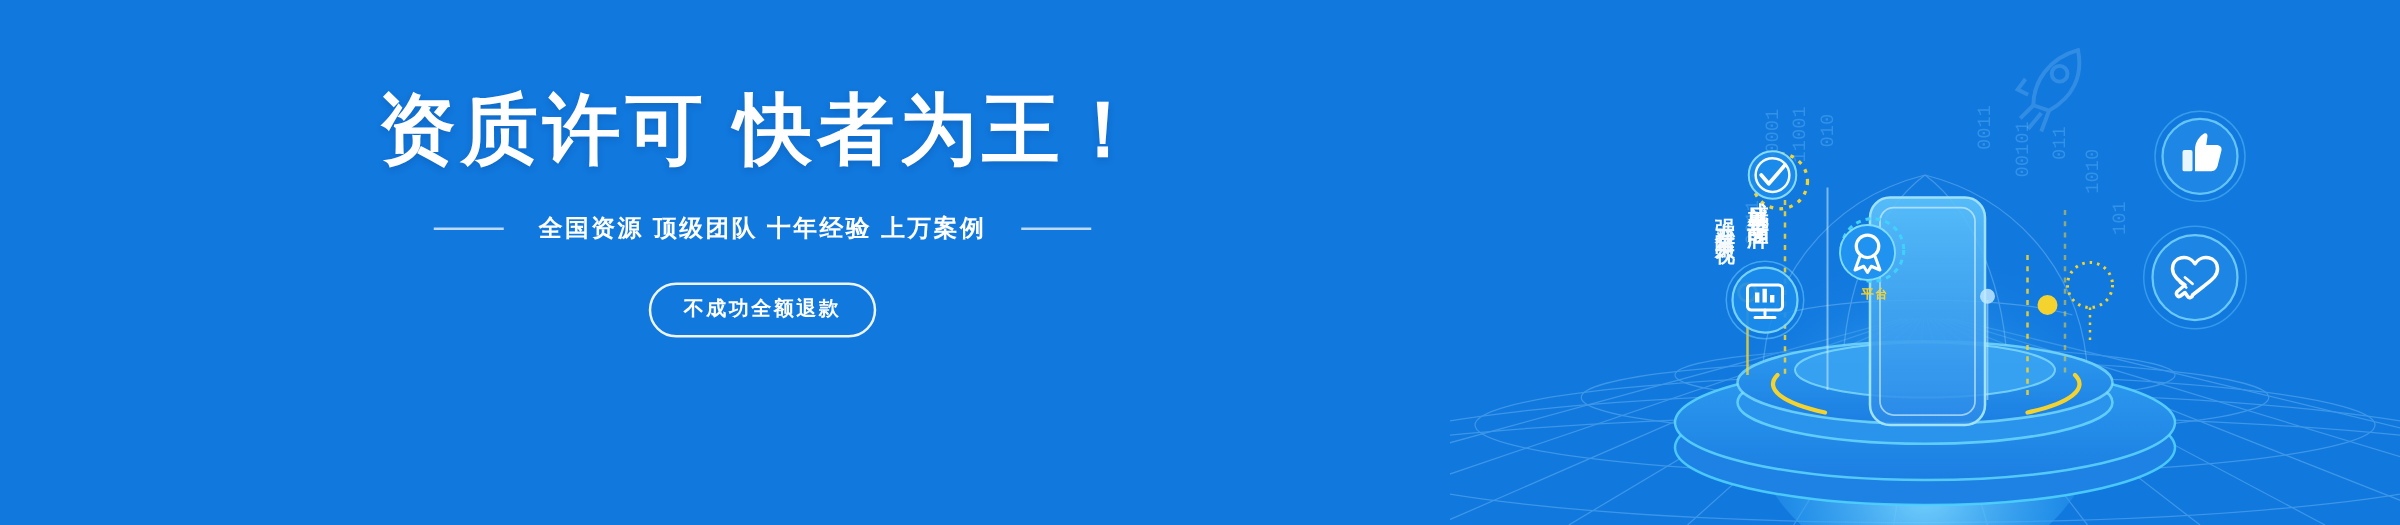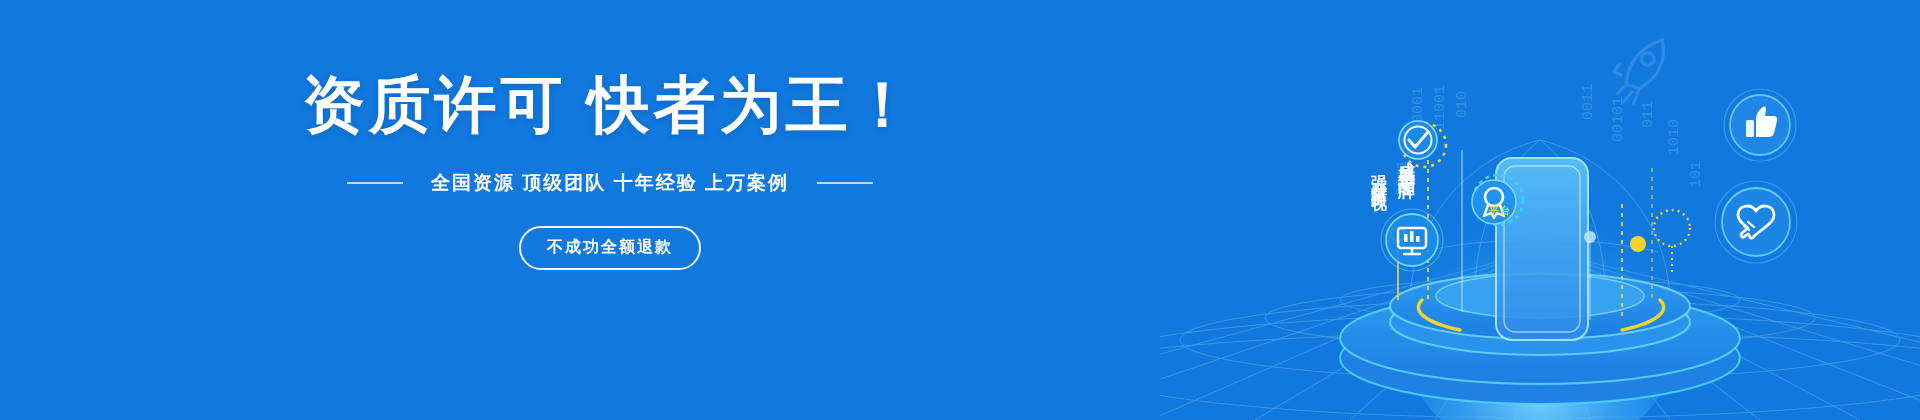--- a/index.html
+++ b/index.html
@@ -49,21 +49,21 @@
     display:flex; flex-direction:row-reverse; gap:6px;
   }
   .vtext{
     writing-mode:vertical-rl; text-orientation:upright;
     color:#ffffff; font-weight:bold; letter-spacing:4px; white-space:nowrap;
   }
   .vtext.a{ font-size:17px; margin-top:0px; }
   .vtext.b{ font-size:16px; margin-top:14px; opacity:.97; }
 
   .platformlabel{
-    position:absolute; left:1489px; top:204px;
+    position:absolute; left:1489px; top:228px;
     color:#f5d32e; font-size:10px; font-weight:bold; letter-spacing:1px;
   }
 </style>
 </head>
 <body>
 
 <div class="banner">
 
   <div class="art">
     <svg width="760" height="420" viewBox="0 0 760 420" xmlns="http://www.w3.org/2000/svg">

